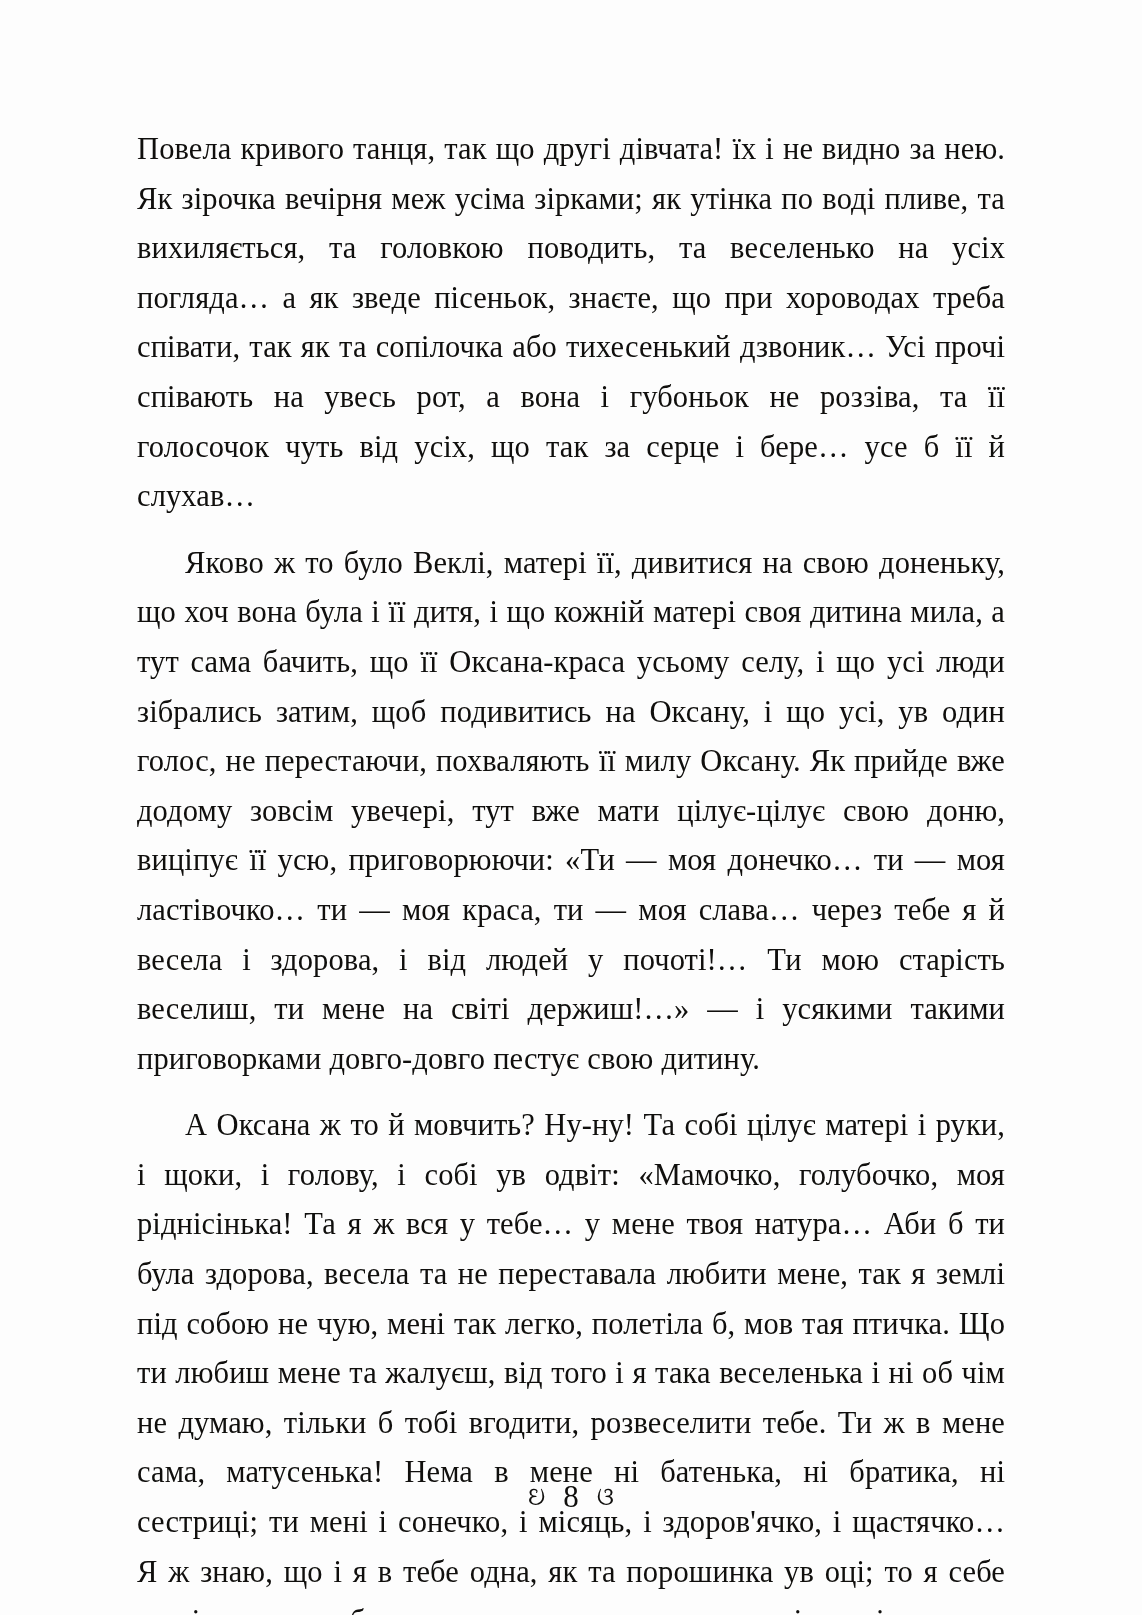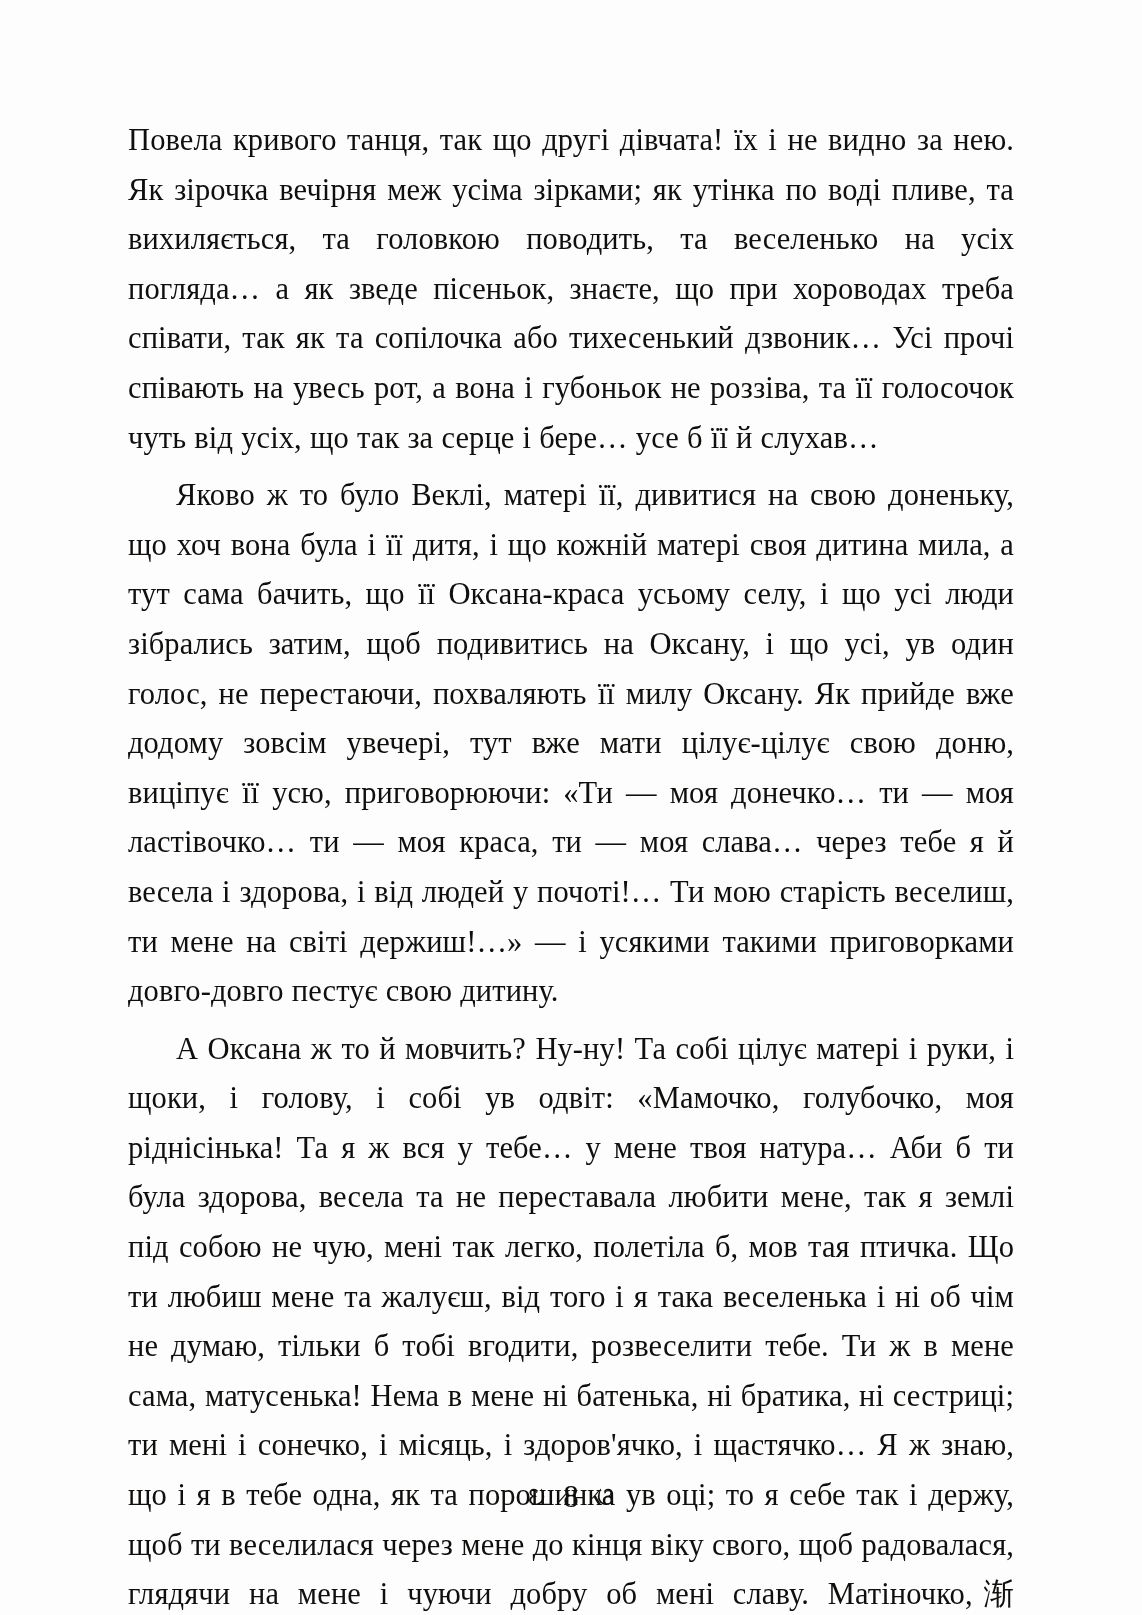--- a/index.html
+++ b/index.html
@@ -17,21 +17,21 @@
     font-family: "Liberation Serif", "DejaVu Serif", serif;
     color: #100f0d;
   }
   .text-column {
     position: absolute;
     left: 120px;
     top: 108px;
     width: 902px;
   }
   .para {
-    margin: 8px;
+    margin: 17px;
     text-align: justify;
     text-justify: inter-word;
     font-size: 30.5px;
     line-height: 49.6px;
     letter-spacing: 0.1px;
     word-spacing: 0.4px;
     hyphens: none;
     -webkit-hyphens: none;
   }
   .para.indent {

